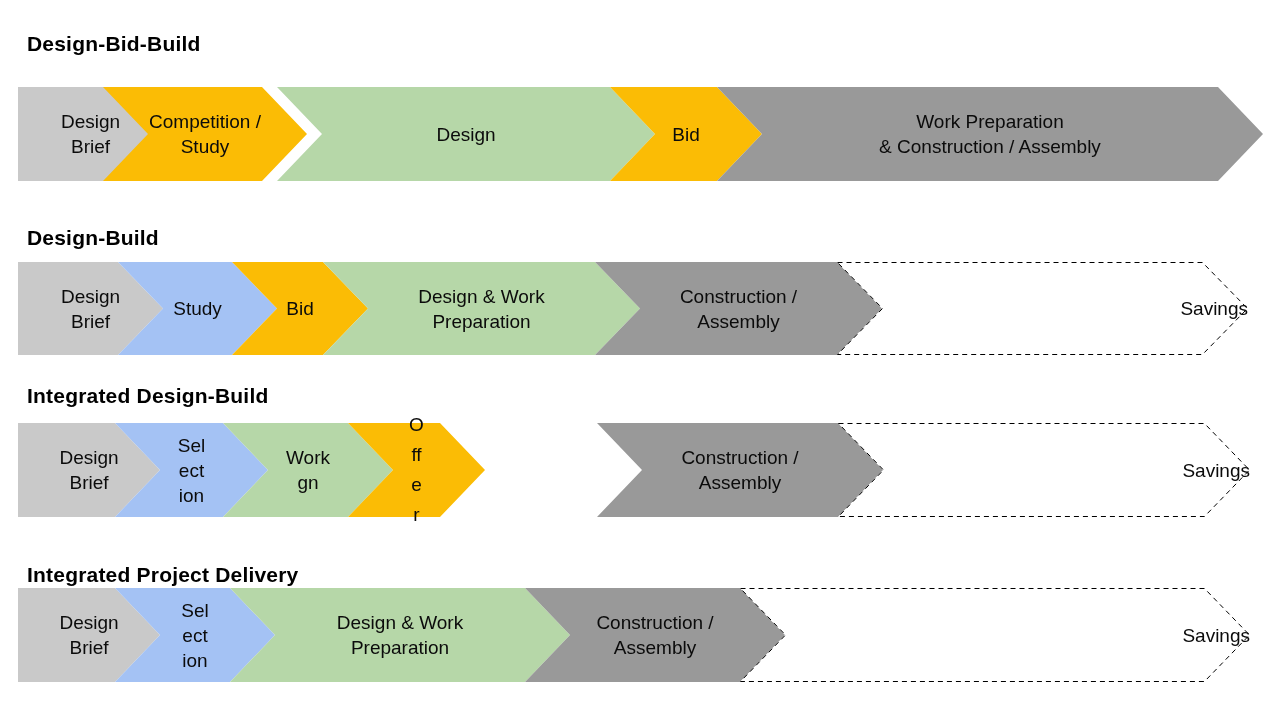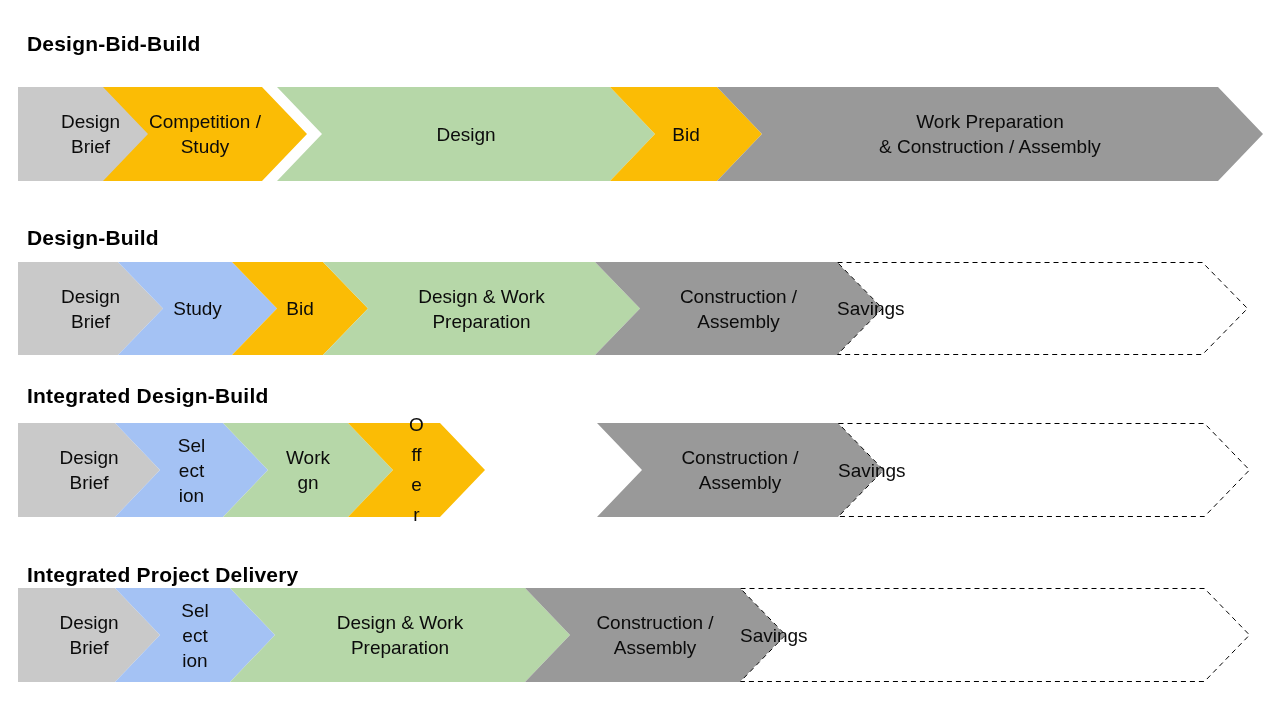--- a/index.html
+++ b/index.html
@@ -12,21 +12,21 @@
   .chev{clip-path:polygon(0 0,calc(100% - 45px) 0,100% 50%,calc(100% - 45px) 100%,0 100%,45px 50%);}
   .chev-first{clip-path:polygon(0 0,calc(100% - 45px) 0,100% 50%,calc(100% - 45px) 100%,0 100%);}
   .c-lgray{background:#c9c9c9;}
   .c-dgray{background:#999999;}
   .c-yellow{background:#fbbc05;}
   .c-green{background:#b6d7a8;}
   .c-blue{background:#a4c2f4;}
   .seg-label{position:relative;z-index:2;font-size:19px;line-height:25px;text-align:center;
              white-space:pre-line;color:#0b0b0b;}
   .offer .seg-label{line-height:30px;}
-  .savings{position:absolute;top:0;height:100%;display:flex;align-items:center;justify-content:flex-start;}
+  .savings{position:absolute;top:0;height:100%;display:flex;align-items:center;justify-content:flex-end;}
   .savings svg{position:absolute;inset:0;overflow:visible;}
 </style>
 </head>
 <body>
 
 <div class="page">
 
   <div class="row-title" style="top:32px;">Design-Bid-Build</div>
   <div class="bar" style="top:87px;height:94px;">
     <div class="seg" style="left:18px;width:145px;">

